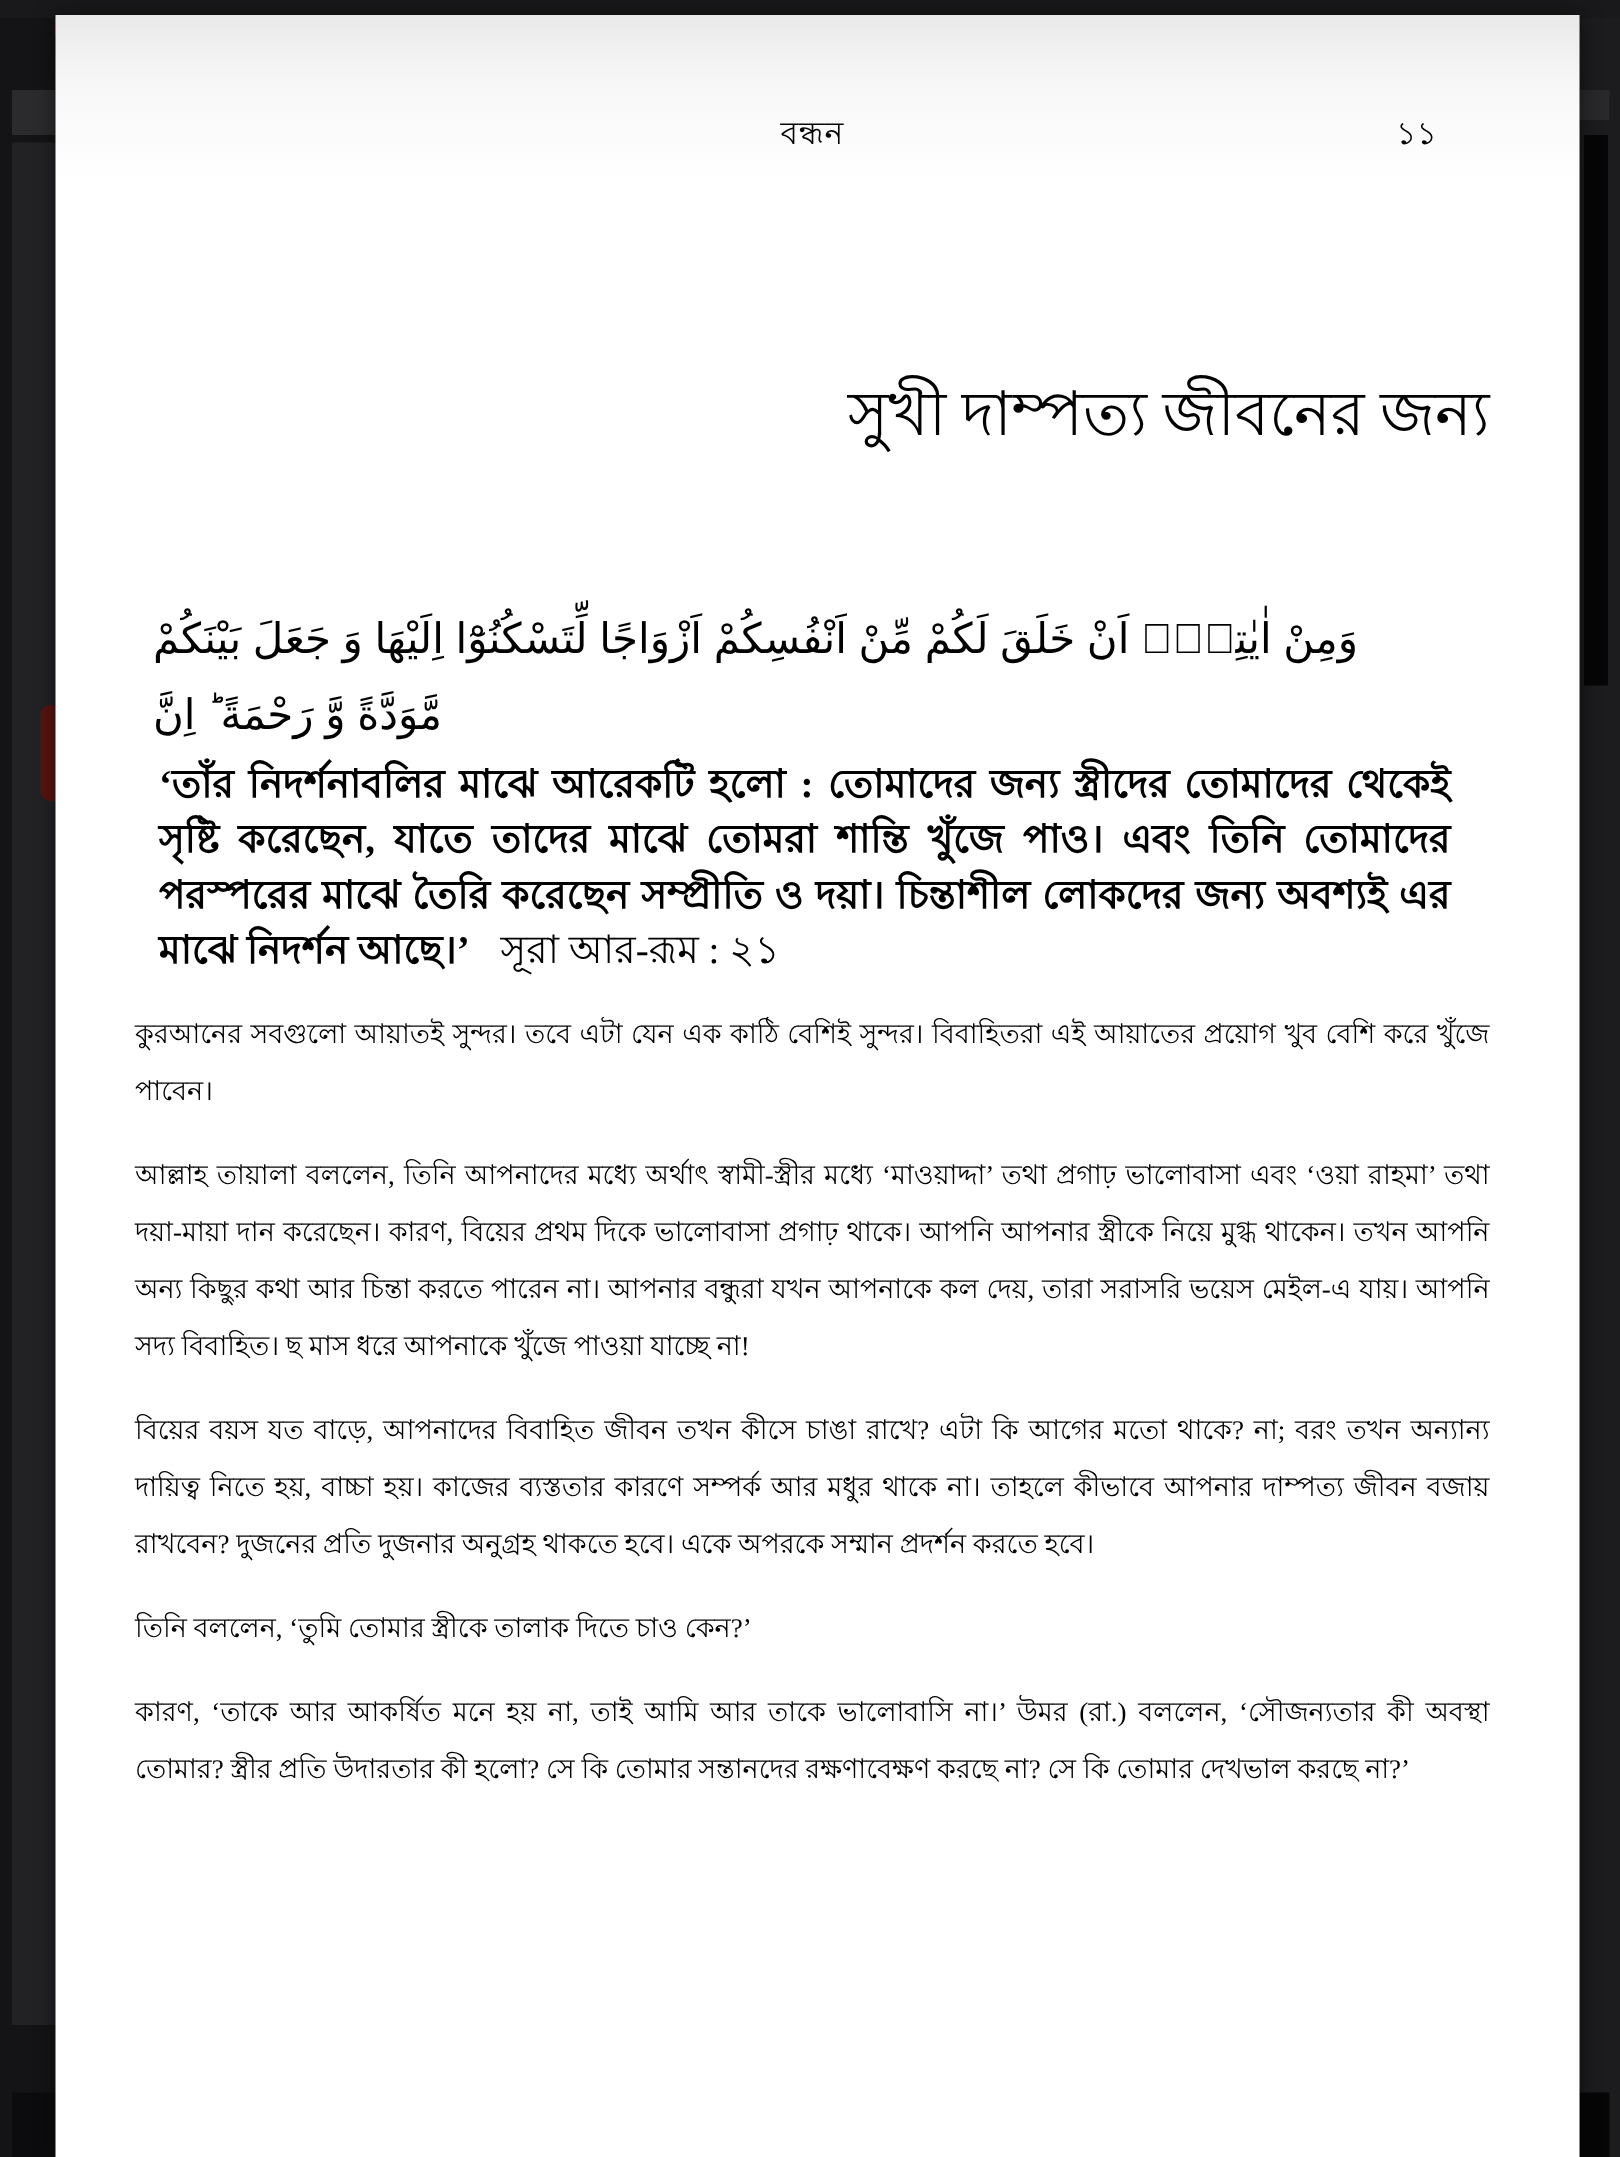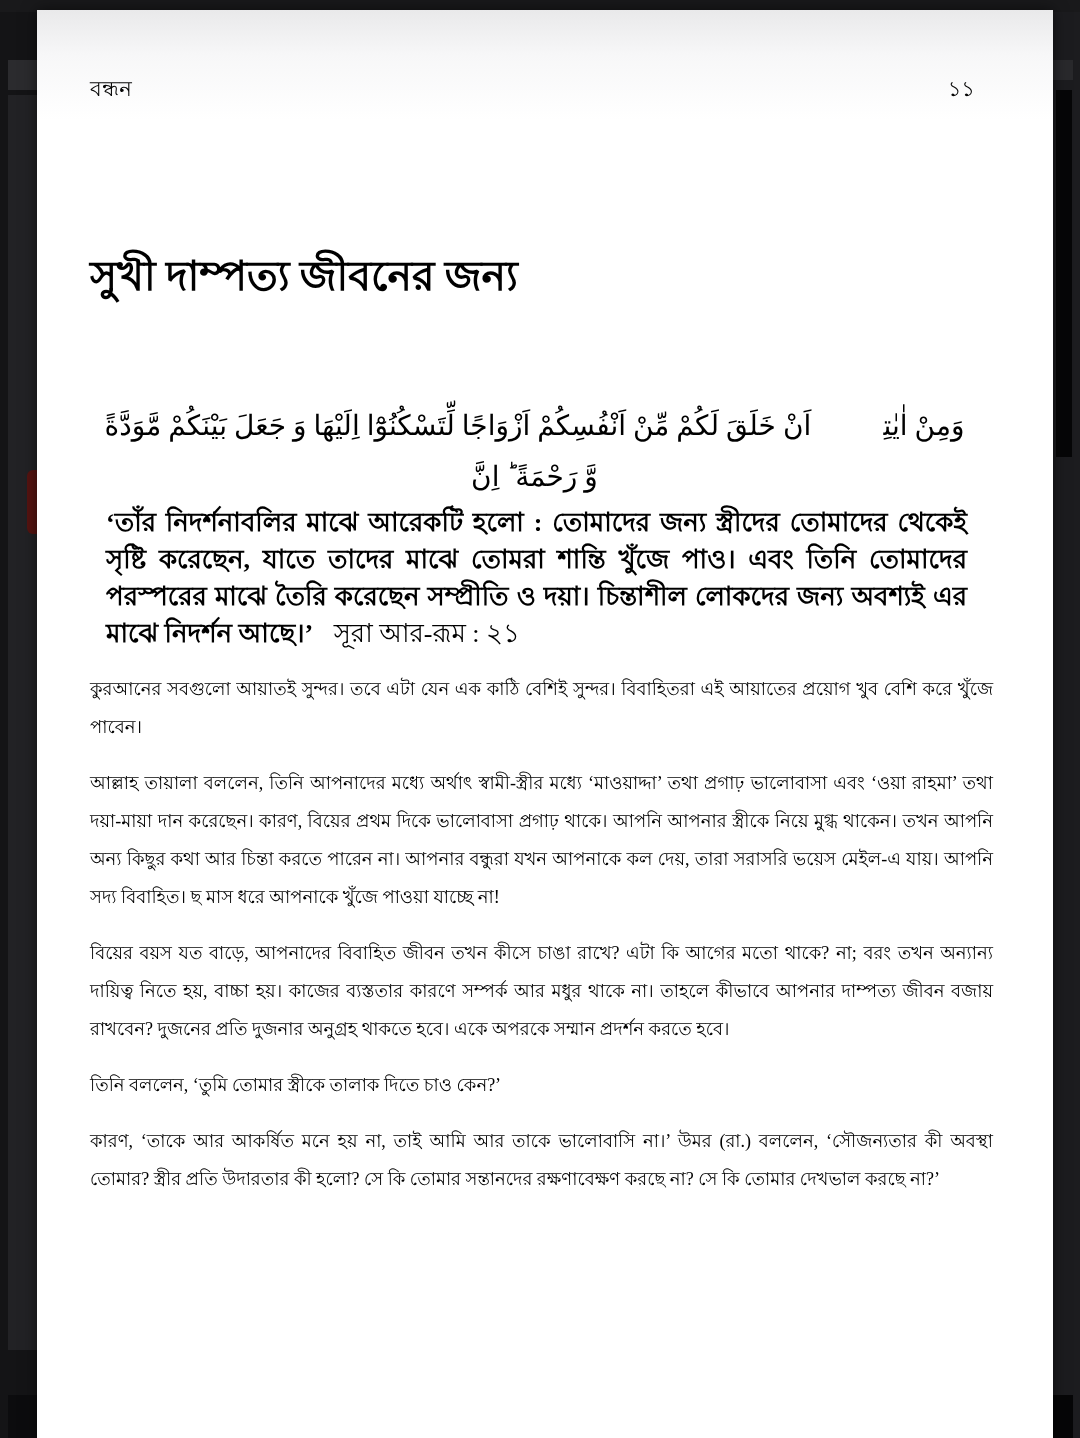--- a/index.html
+++ b/index.html
@@ -63,36 +63,36 @@
   .page{
     position:absolute;left:37px;top:10px;width:1016px;height:1428px;
     background:linear-gradient(180deg,#e9e9ea 0px,#f7f7f8 45px,#ffffff 110px);
     z-index:2;box-shadow:0 0 14px rgba(0,0,0,.55);
     color:#000;
   }
   .content{position:relative;padding:0 60px 0 53px;}
 
   .running-row{position:relative;margin-top:63px;height:32px;}
   .running-head{
-    font-size:21px;color:#050505;letter-spacing:.5px;
+    text-align:center;font-size:21px;color:#050505;letter-spacing:.5px;
   }
   .page-number{
-    position:absolute;right:18px;top:0;font-size:21px;color:#050505;
+    position:absolute;right:35px;top:0;font-size:21px;color:#050505;
   }
 
   .chapter-title{
-    margin-top:144px;text-align:left;
-    font-size:41px;font-weight:bold;color:#000;
+    margin-top:144px;text-align:right;
+    font-size:41px;font-weight:normal;color:#000;
     line-height:1.35;
   }
 
   .arabic{
     margin-top:96px;
-    direction:rtl;text-align:center;
-    font-family:Liberation Serif, serif;
+    direction:rtl;text-align:left;
+    font-family:Liberation Sans, sans-serif;
     font-size:28px;line-height:51px;color:#000;
     padding-right:26px;padding-left:12px;
   }
 
   .quote{
     margin:2px 26px 0 16px;
     font-size:26px;font-weight:bold;line-height:37px;
     text-align:justify;color:#000;
   }
   .quote .source{font-weight:normal;margin-left:16px;}

